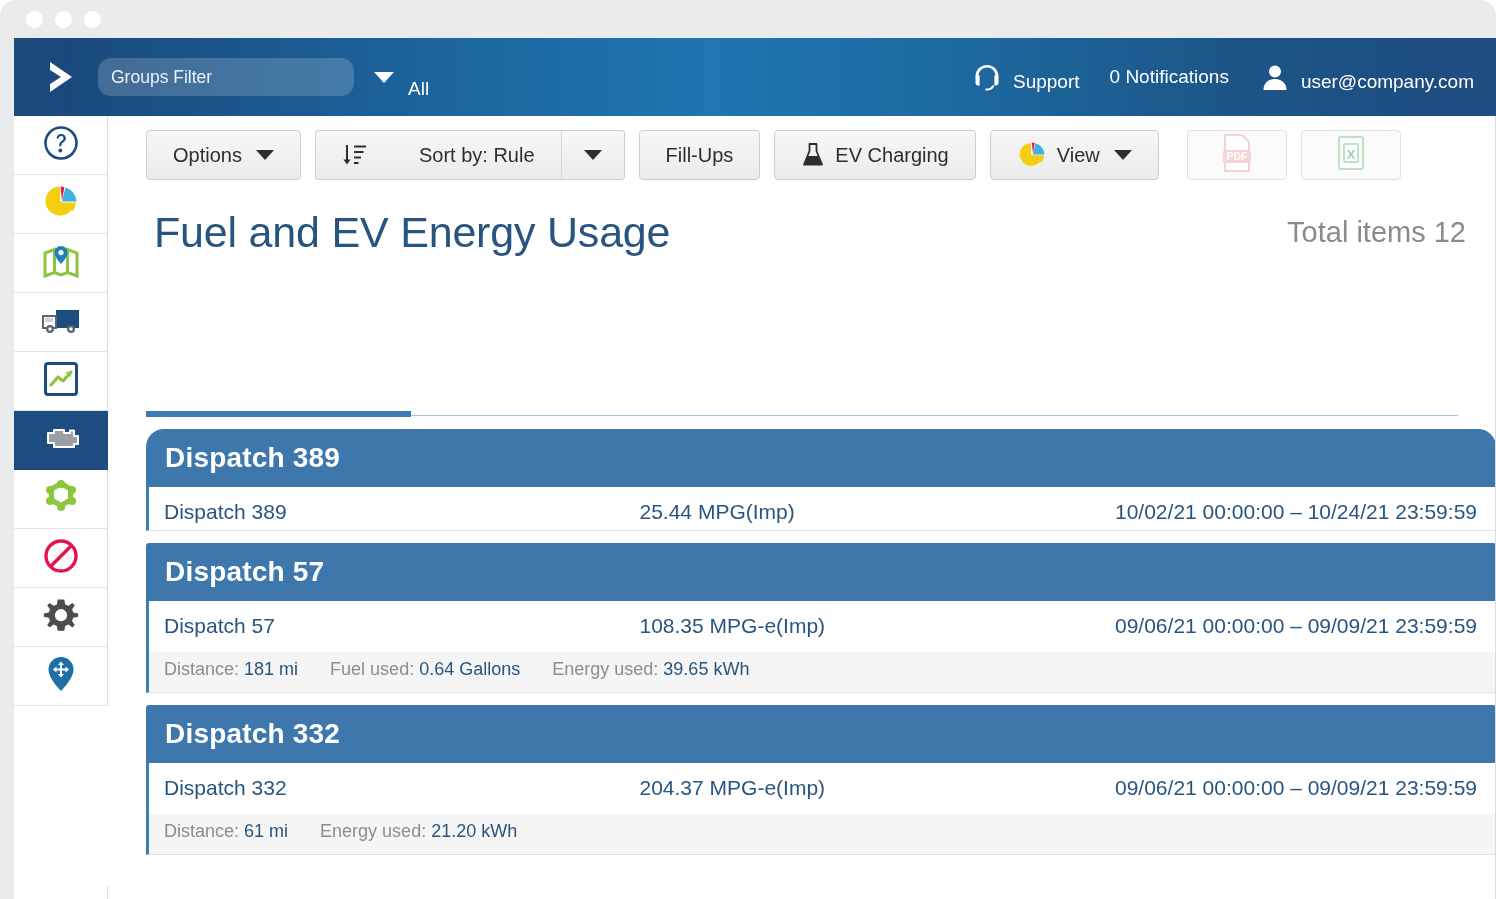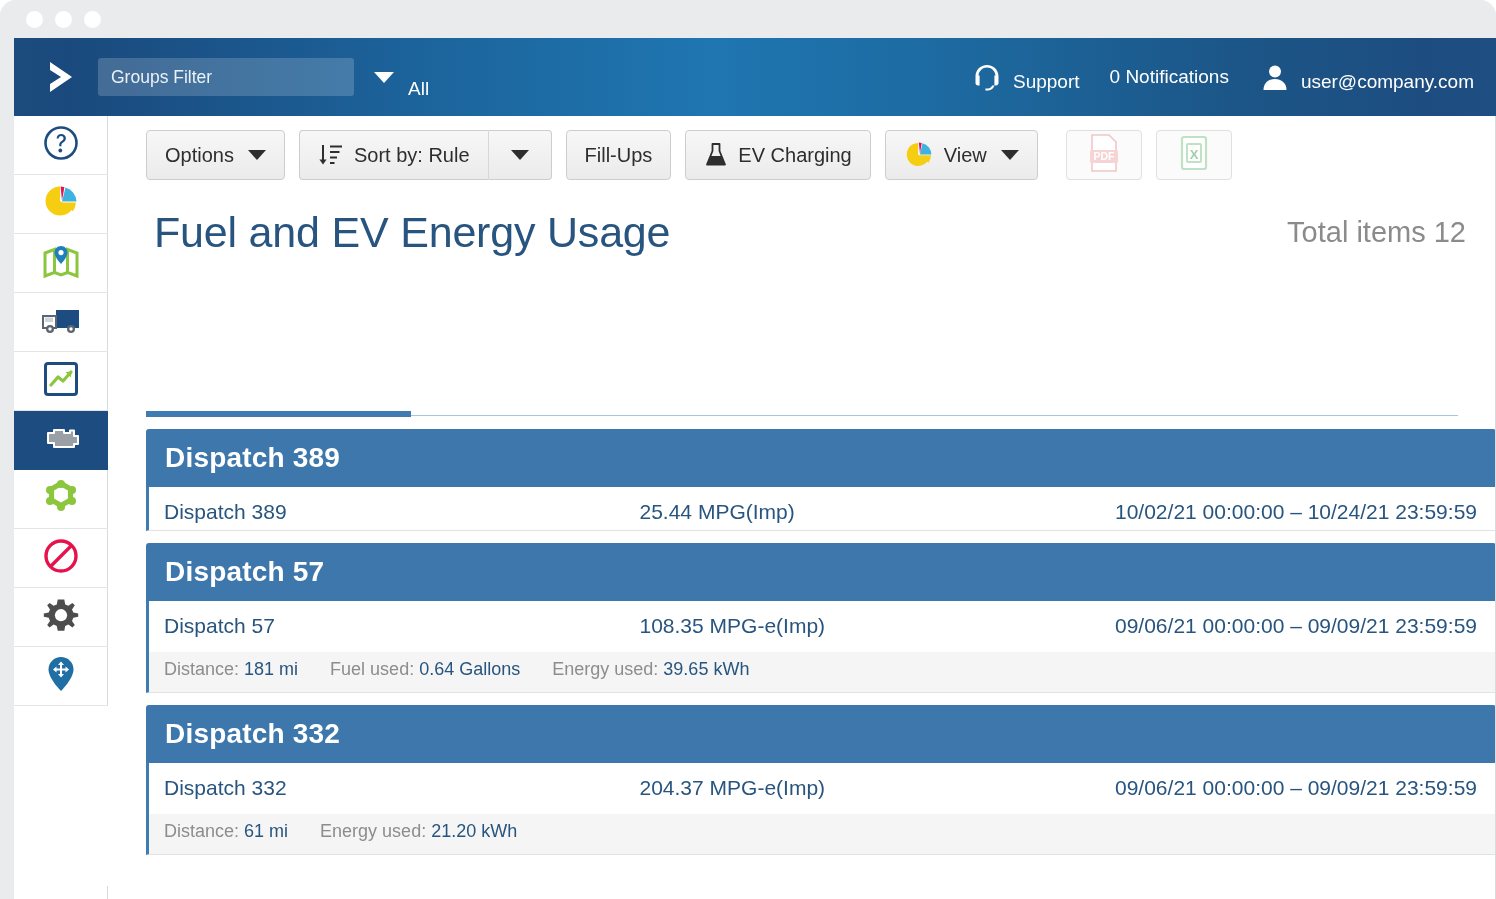--- a/index.html
+++ b/index.html
@@ -64,21 +64,21 @@
     position: relative;
     flex: 0 0 auto;
     cursor: pointer;
   }
   .chev svg { display: block; }
 
   .groups-filter {
     width: 256px; height: 38px;
     background: rgba(255,255,255,0.18);
     border: none;
-    border-radius: 3px;
+    border-radius: 13px;
     color: #ffffff;
     font-size: 17.5px;
     font-family: "Liberation Sans", sans-serif;
     padding: 3px 13px;
     outline: none;
   }
   .groups-filter::placeholder { color: #eaf1f7; opacity: 1; }
 
   .caret-all {
     display: flex;
@@ -158,48 +158,48 @@
     padding-left: 38px;
   }
   .btn {
     height: 50px;
     background: linear-gradient(to bottom, #f7f7f7 0%, #ebebeb 100%);
     border: 1px solid #cdcdcd;
     border-radius: 4px;
     display: flex;
     align-items: center;
     justify-content: center;
-    padding: 0 18px;
+    padding: 0 26px;
     font-size: 20px;
     color: #2e2e2e;
     cursor: pointer;
     margin-right: 14px;
     white-space: nowrap;
     font-family: "Liberation Sans", sans-serif;
   }
   .btn .lbl { line-height: 1; }
   .btn .ic { display: flex; align-items: center; margin-right: 10px; }
   .btn .tri {
     width: 0; height: 0;
     border-left: 9px solid transparent;
     border-right: 9px solid transparent;
     border-top: 10px solid #2e2e2e;
     margin-left: 14px;
   }
   .btn-group { display: flex; margin-right: 14px; }
-  .btn-group .btn { margin-right: 0; border-radius: 4px 0 0 4px; border-right: none; }
+  .btn-group .btn { margin-right: 0; border-radius: 4px 0 0 4px; border-right: none; gap: 41px; }
   .btn-group .btn.split {
     border-radius: 0 4px 4px 0;
     border-right: 1px solid #cdcdcd;
     border-left: 1px solid #d7d7d7;
     padding: 0 22px;
   }
   .btn-group .btn.split .tri { margin-left: 0; }
   .btn.icon-only {
-    width: 76px;
+    width: 100px;
     padding: 8px;
     background: #fbfbfb;
     border-color: #e0e0e0;
   }
   .btn.pdf-btn { margin-left: 14px; }
 
   
   .title-row {
     position: absolute;
     left: 46px; top: 80px;
@@ -235,20 +235,21 @@
     background: #3f7cb2;
   }
 
   
   .cards {
     position: absolute;
     left: 38px; top: 313px;
     width: 1350px;
     height: 470px;
     overflow: hidden;
+    border-radius: 18px;
   }
   .card { margin-bottom: 12px; }
   .card-head {
     height: 58px;
     background: #3d77ab;
     border-radius: 3px 3px 0 0;
     display: flex;
     align-items: center;
     padding-left: 19px;
     cursor: pointer;

